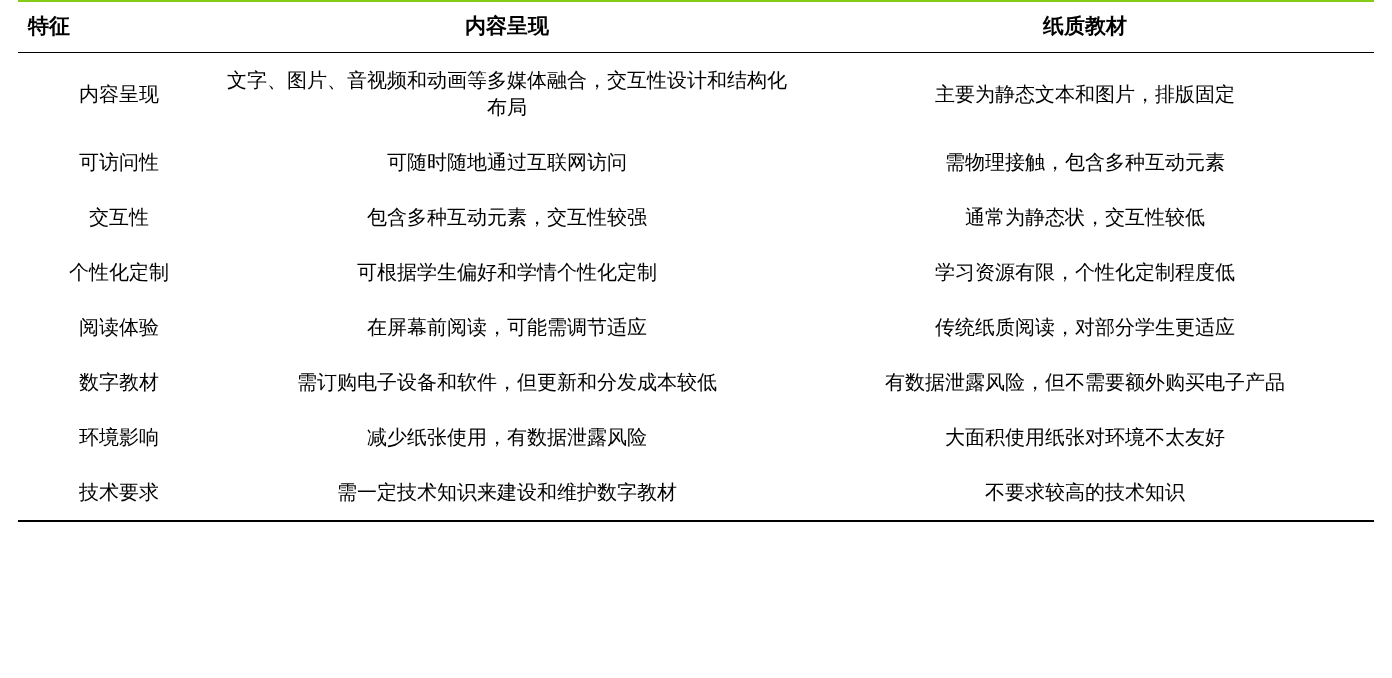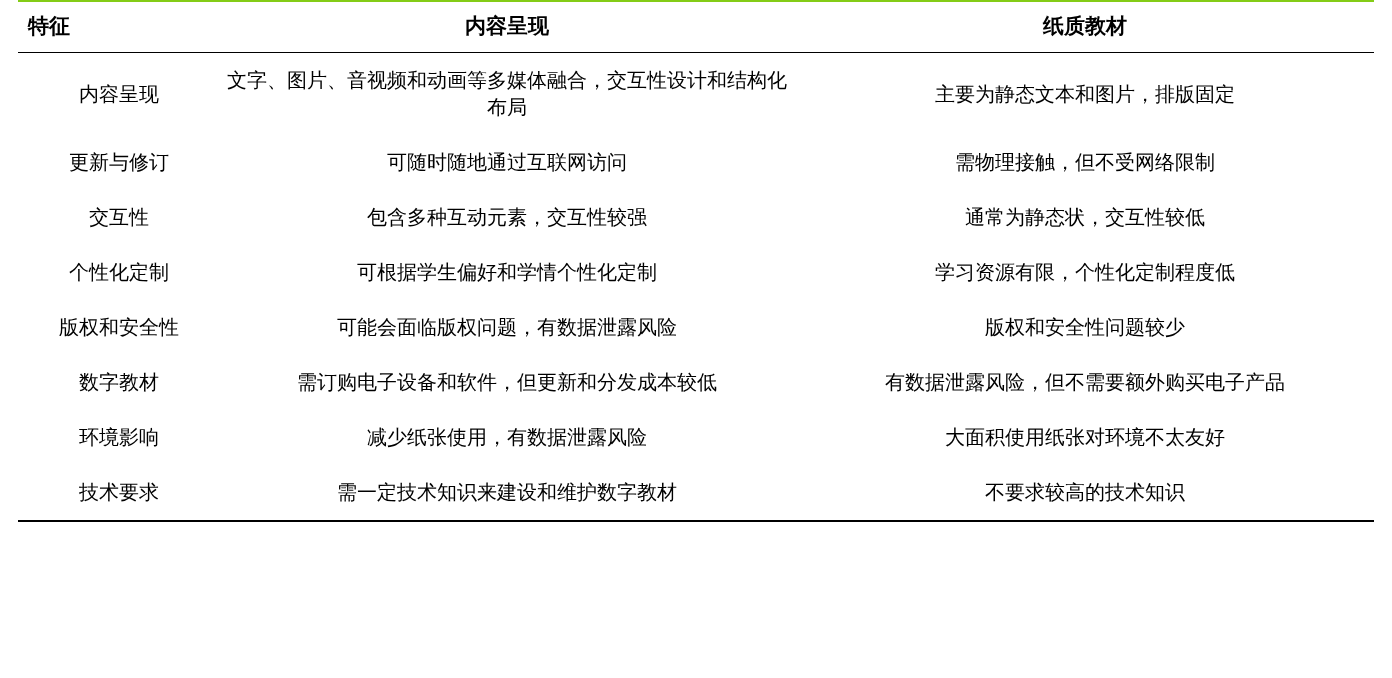--- a/index.html
+++ b/index.html
@@ -83,38 +83,38 @@
         <th class="col-paper">纸质教材</th>
       </tr>
     </thead>
     <tbody>
       <tr>
         <td class="cell-feature">内容呈现</td>
         <td class="cell-digital">文字、图片、音视频和动画等多媒体融合，交互性设计和结构化布局</td>
         <td class="cell-paper">主要为静态文本和图片，排版固定</td>
       </tr>
       <tr>
-        <td class="cell-feature">更新与修订</td>
+        <td class="cell-feature">可访问性</td>
         <td class="cell-digital">可随时随地通过互联网访问</td>
-        <td class="cell-paper">需物理接触，但不受网络限制</td>
+        <td class="cell-paper">需物理接触，包含多种互动元素</td>
       </tr>
       <tr>
         <td class="cell-feature">交互性</td>
         <td class="cell-digital">包含多种互动元素，交互性较强</td>
         <td class="cell-paper">通常为静态状，交互性较低</td>
       </tr>
       <tr>
         <td class="cell-feature">个性化定制</td>
         <td class="cell-digital">可根据学生偏好和学情个性化定制</td>
         <td class="cell-paper">学习资源有限，个性化定制程度低</td>
       </tr>
       <tr>
-        <td class="cell-feature">版权和安全性</td>
-        <td class="cell-digital">可能会面临版权问题，有数据泄露风险</td>
-        <td class="cell-paper">版权和安全性问题较少</td>
+        <td class="cell-feature">阅读体验</td>
+        <td class="cell-digital">在屏幕前阅读，可能需调节适应</td>
+        <td class="cell-paper">传统纸质阅读，对部分学生更适应</td>
       </tr>
       <tr>
         <td class="cell-feature">数字教材</td>
         <td class="cell-digital">需订购电子设备和软件，但更新和分发成本较低</td>
         <td class="cell-paper">有数据泄露风险，但不需要额外购买电子产品</td>
       </tr>
       <tr>
         <td class="cell-feature">环境影响</td>
         <td class="cell-digital">减少纸张使用，有数据泄露风险</td>
         <td class="cell-paper">大面积使用纸张对环境不太友好</td>

